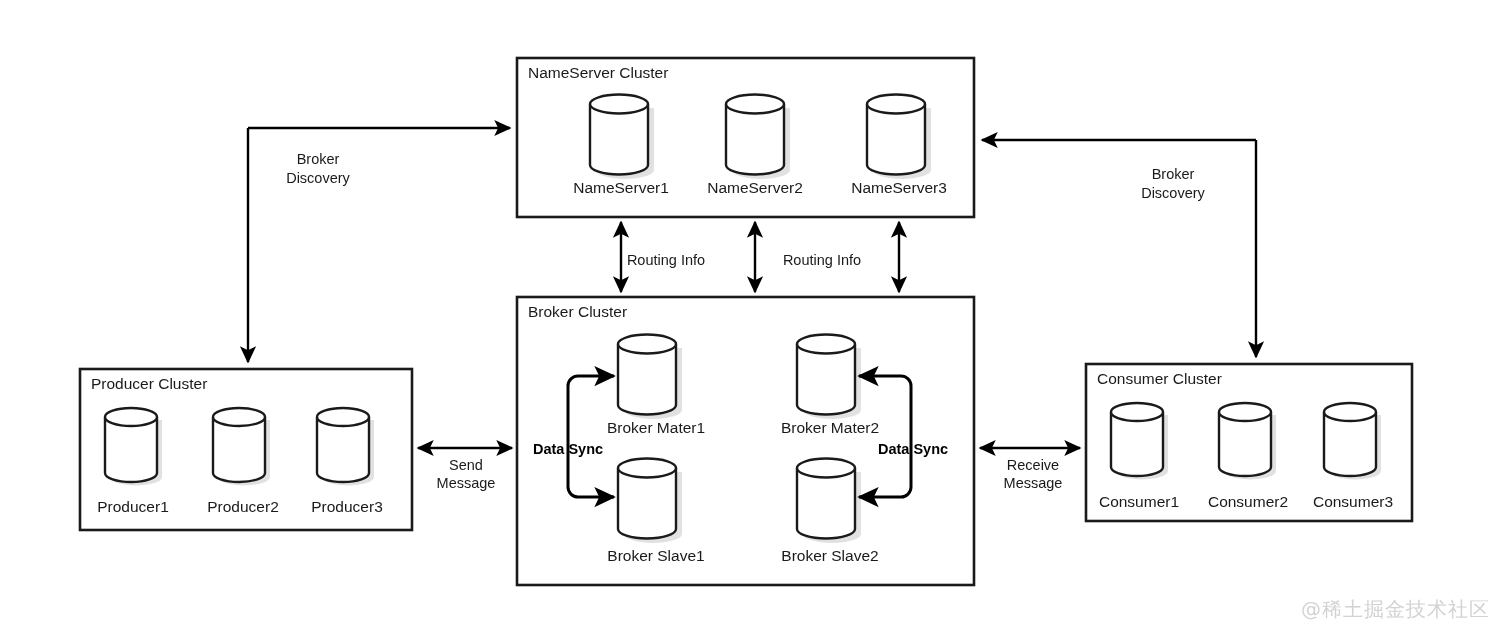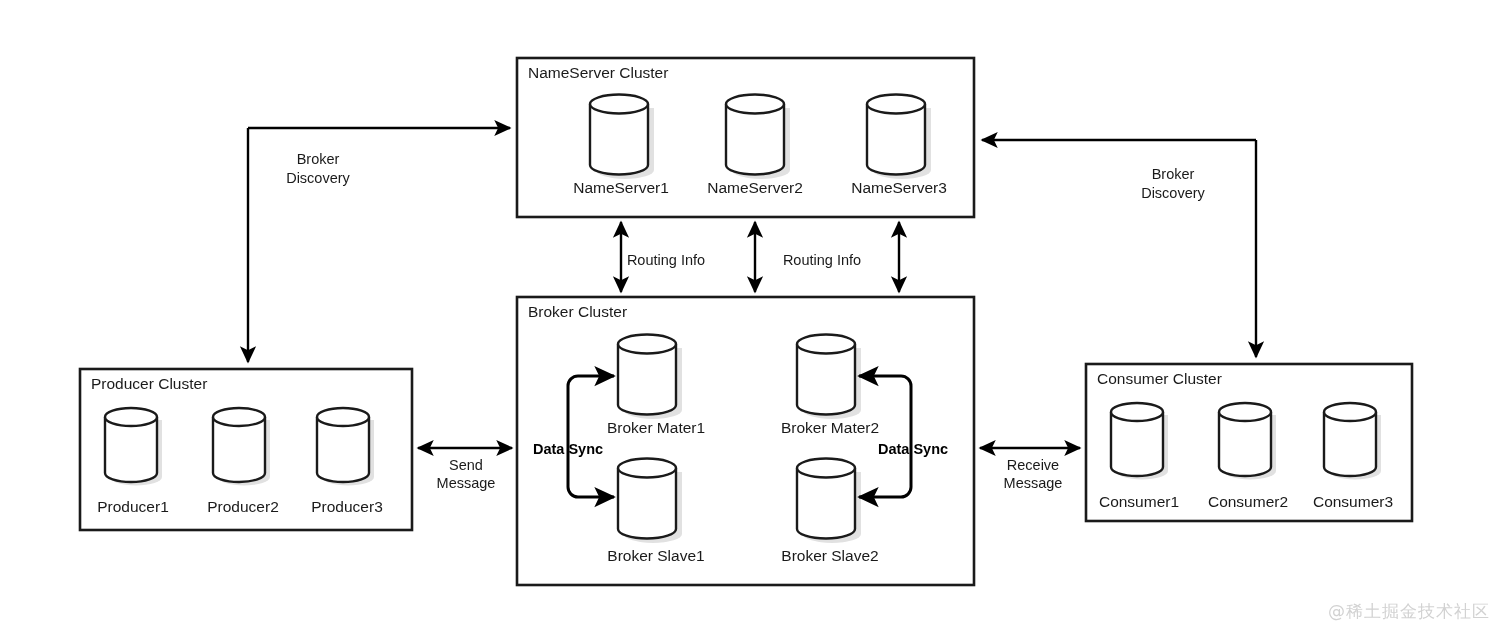--- a/index.html
+++ b/index.html
@@ -80,21 +80,21 @@
     font-size: 14.5px;
     font-weight: bold;
     fill: #000000;
     text-anchor: middle;
   }
   .watermark {
     position: absolute;
     right: 22px;
     bottom: 14px;
     font-family: "DejaVu Sans", "Liberation Sans", sans-serif;
-    font-size: 17px;
+    font-size: 20px;
     color: #d2d2d2;
     letter-spacing: 1px;
     user-select: none;
   }
 </style>
 </head>
 <body>
 
 <div id="diagram-root">
 

